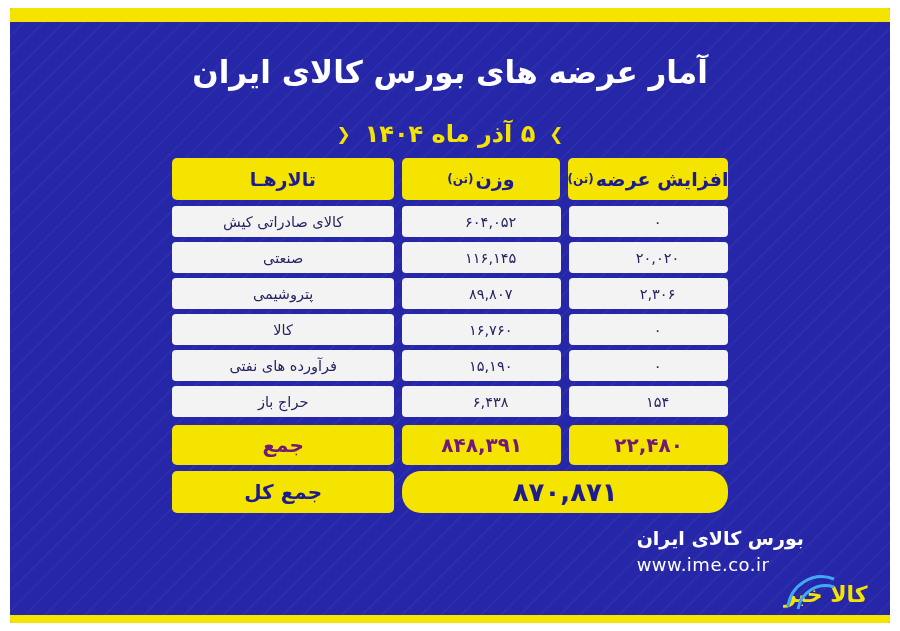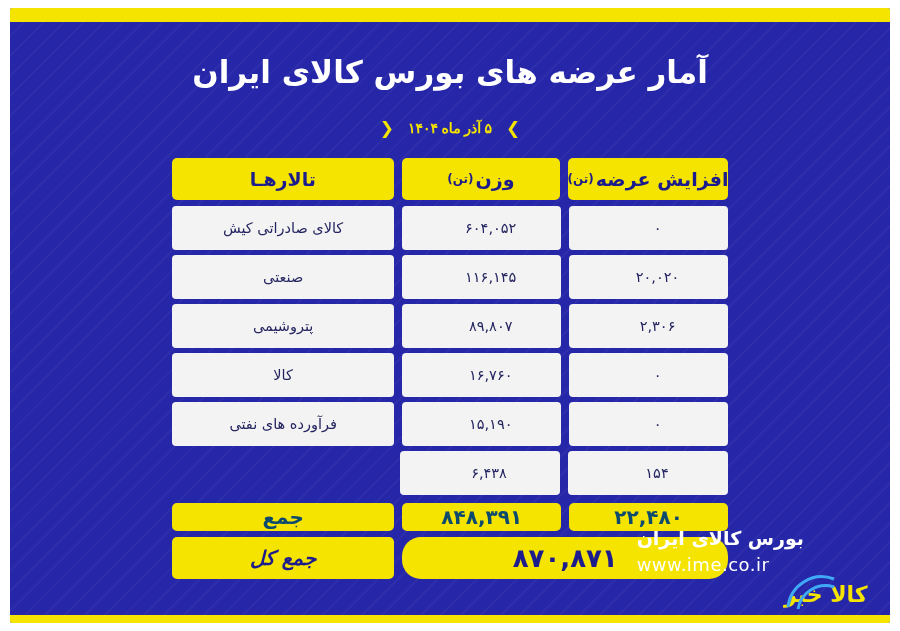--- a/index.html
+++ b/index.html
@@ -60,24 +60,23 @@
     position: absolute;
     top: 112px; left: 0; width: 880px;
     display: flex;
     justify-content: center;
     align-items: center;
     gap: 14px;
     direction: rtl;
   }
   .date-text {
     color: #f5e300;
-    font-size: 14px;
-    font-weight: bold;
-    direction: rtl;
-    font-family: Liberation Serif, serif;
+    font-size: 24px;
+    font-weight: bold;
+    direction: rtl;
   }
   .chev {
     color: #f5e300;
     font-size: 17px;
     line-height: 1;
     display: inline-block;
   }
 
   
   .table {
@@ -89,21 +88,21 @@
     direction: rtl;
   }
   .row {
     display: flex;
     flex-direction: row;
     gap: 8px;
     margin-bottom: 6px;
     direction: rtl;
   }
   .cell {
-    height: 44px;
+    height: 31px;
     display: flex;
     align-items: center;
     justify-content: center;
     border-radius: 4px;
     font-size: 15px;
     color: #1c1c70;
     background: #f3f3f3;
     text-align: center;
     direction: rtl;
     white-space: nowrap;
@@ -130,41 +129,41 @@
   
   .row.body { margin-bottom: 5px; }
   .row.body .cell { font-size: 14.5px; }
   .row.body .c-name { color: #242460; }
   .row.body .c-weight, .row.body .c-inc { color: #242460; letter-spacing: 0.3px; padding-left: 18px; }
 
   
   .row.total { margin-top: 8px; }
   .row.total .cell {
     background: #f5e300;
-    color: #0c4a6e;
+    color: #701a75;
     font-weight: bold;
     font-size: 20px;
-    height: 28px;
+    height: 40px;
     border-radius: 5px;
   }
   .row.grand { margin-top: 6px; }
   .row.grand .cell {
     background: #f5e300;
     color: #1c1c8c;
     font-weight: bold;
     height: 42px;
     border-radius: 5px;
   }
   .row.grand .c-grand-value {
     width: 328px;
     font-size: 26px;
     letter-spacing: 1px;
     border-radius: 19px;
   }
-  .row.grand .c-grand-label { font-size: 20px; font-style: italic; }
+  .row.grand .c-grand-label { font-size: 20px; }
 
   
   .footer {
     position: absolute;
     right: 86px;
     bottom: 48px;
     text-align: right;
     direction: rtl;
     color: #ffffff;
   }
@@ -265,20 +264,21 @@
 
       <div class="row body">
         <div class="cell c-inc">۰</div>
         <div class="cell c-weight">۱۵,۱۹۰</div>
         <div class="cell c-name">فرآورده های نفتی</div>
       </div>
 
       <div class="row body">
         <div class="cell c-inc">۱۵۴</div>
         <div class="cell c-weight">۶,۴۳۸</div>
+        <div class="cell c-name">حراج باز</div>
       </div>
 
       <div class="row total">
         <div class="cell c-inc">۲۲,۴۸۰</div>
         <div class="cell c-weight">۸۴۸,۳۹۱</div>
         <div class="cell c-name">جمع</div>
       </div>
 
       <div class="row grand">
         <div class="cell c-grand-value">۸۷۰,۸۷۱</div>

